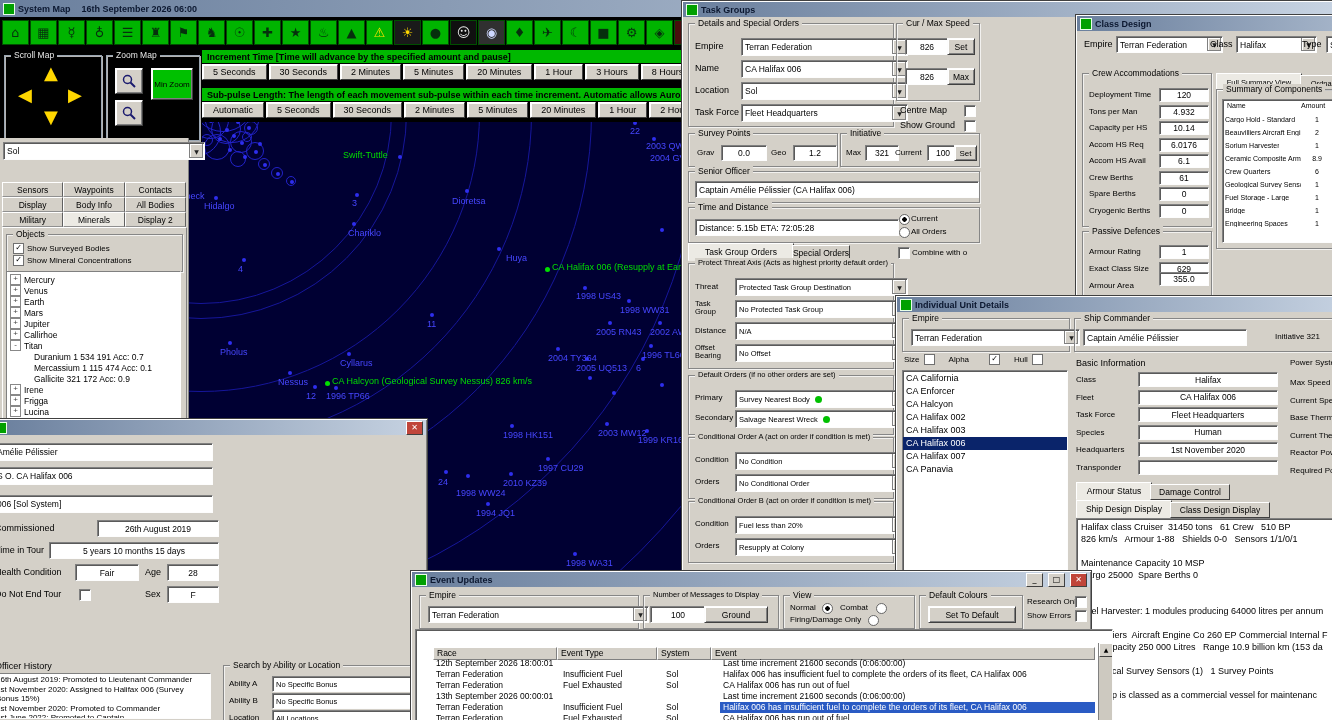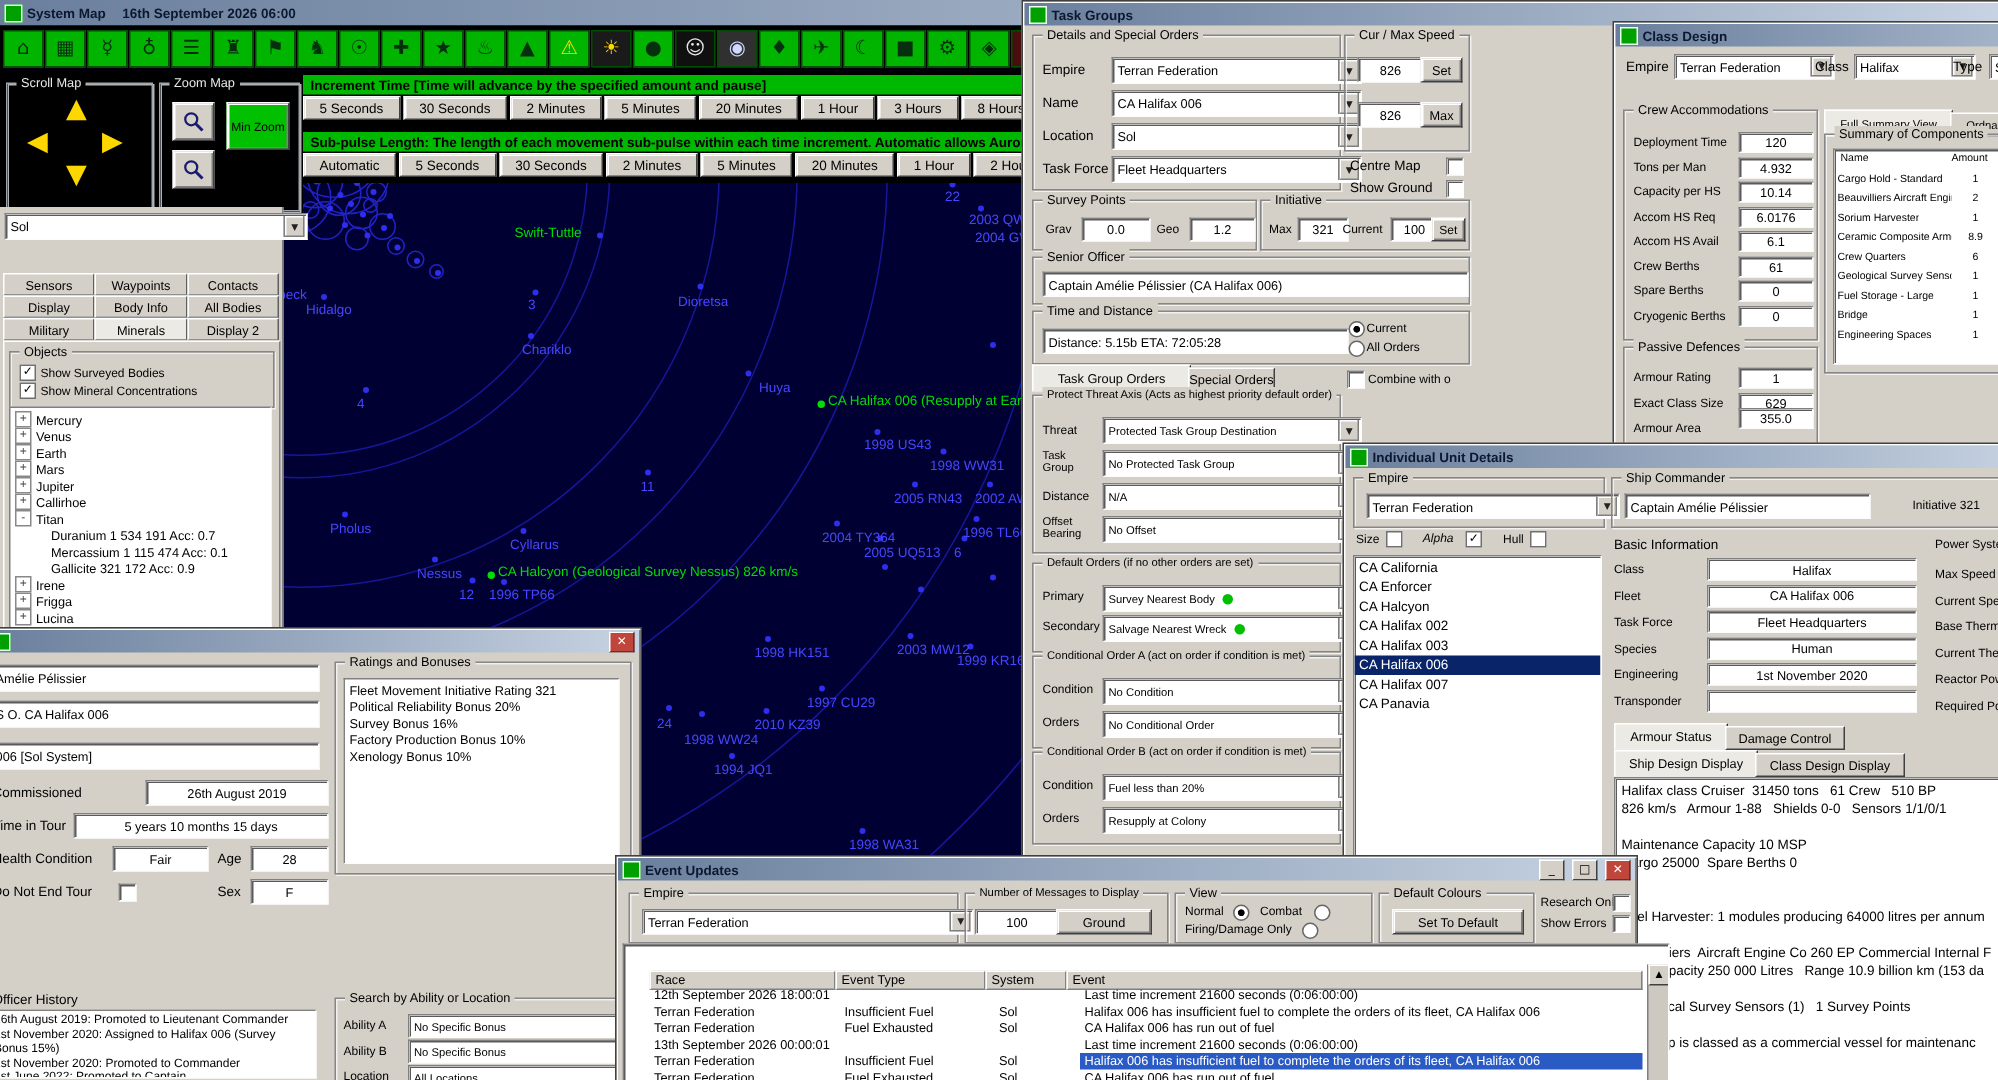--- a/index.html
+++ b/index.html
@@ -698,21 +698,21 @@
       <div class="sunk" style="left:8px;top:10px;width:156px;height:15px">
           <span>Captain Amélie Pélissier</span>
         </div>
       <span class="lbl8x" style="left:200px;top:13px">Initiative 321</span>
     </div>
     <div class="abs" id="filters" style="left:8px;top:58px;display:flex">
         <div style="display: flex; align-items: center; gap: 4px; margin-right: 14px;">
           <div class="olbl">Size</div>
           <div class="cbi" style="position: static;"></div>
         </div>
-        <div style="display: flex; align-items: flex-start; gap: 8px; margin-right: 14px; font-style: italic;">
+        <div style="display: flex; align-items: center; gap: 20px; margin-right: 14px;">
           <div class="olbl">Alpha</div>
           <div class="cbi" style="position: static;">✓</div>
         </div>
         <div style="display: flex; align-items: center; gap: 4px; margin-right: 14px;">
           <div class="olbl">Hull</div>
           <div class="cbi" style="position: static;"></div>
         </div>
       </div>
     <div class="abs" id="shiplist" style="left:6px;top:74px;width:166px;height:348px;background:#fff;border:1px solid;border-color:#808080 #fdfdfd #fdfdfd #808080;box-shadow:inset 1px 1px 0 #5a5a5a;overflow:hidden;padding-top:1px;box-sizing:border-box">
         <div class="sitem">CA California</div>
@@ -727,21 +727,21 @@
     <span class="lbl" style="left:180px;top:62px">Basic Information</span>
     <div class="abs" id="basicrows" style="left:180px;top:76px;width:200px;height:110px">
         <div class="lblxs" style="left: 0px; top: 3px;">Class</div>
         <div class="sunk ctr" style="left: 62px; top: 0px; width: 132px; height: 13px;">Halifax</div>
         <div class="lblxs" style="left: 0px; top: 20.5px;">Fleet</div>
         <div class="sunk ctr" style="left: 62px; top: 17.5px; width: 132px; height: 13px;">CA Halifax 006</div>
         <div class="lblxs" style="left: 0px; top: 38px;">Task Force</div>
         <div class="sunk ctr" style="left: 62px; top: 35px; width: 132px; height: 13px;">Fleet Headquarters</div>
         <div class="lblxs" style="left: 0px; top: 55.5px;">Species</div>
         <div class="sunk ctr" style="left: 62px; top: 52.5px; width: 132px; height: 13px;">Human</div>
-        <div class="lblxs" style="left: 0px; top: 73px;">Engineering</div>
+        <div class="lblxs" style="left: 0px; top: 73px;">Headquarters</div>
         <div class="sunk ctr" style="left: 62px; top: 70px; width: 132px; height: 13px;">1st November 2020</div>
         <div class="lblxs" style="left: 0px; top: 90.5px;">Transponder</div>
         <div class="sunk ctr" style="left: 62px; top: 87.5px; width: 132px; height: 13px;"></div>
       </div>
     <div class="abs" id="rightcol" style="left:394px;top:62px;width:70px;height:130px;overflow:hidden">
         <div class="lblxs" style="left: 0px; top: 0px;">Power System</div>
         <div class="lblxs" style="left: 0px; top: 20px;">Max Speed</div>
         <div class="lblxs" style="left: 0px; top: 37.5px;">Current Speed</div>
         <div class="lblxs" style="left: 0px; top: 55px;">Base Thermal</div>
         <div class="lblxs" style="left: 0px; top: 72.5px;">Current Thermal</div>
@@ -779,30 +779,20 @@
 
   <div class="win" style="left:-10px;top:418px;width:436px;height:302px">
     <div class="tbar" style="left:1px;right:1px;top:1px">
       <span class="ticon"></span>
       <div style="flex:1"></div>
       <div class="capbtn close">✕</div>
     </div>
     <div class="sunk" style="left:2px;top:24px;width:212px;height:16px">
         <span>Amélie Pélissier</span>
       </div>
-    <div class="gbox" style="left:232px;top:22px;width:196px;height:140px">
-      <span class="leg">Ratings and Bonuses</span>
-      <div class="abs" id="ratings" style="left:5px;top:10px;width:184px;height:124px;background:#fff;border:1px solid;border-color:#808080 #fdfdfd #fdfdfd #808080;padding:2px 3px;overflow:hidden;box-sizing:border-box">
-          <div class="rline">Fleet Movement Initiative Rating 321</div>
-          <div class="rline">Political Reliability Bonus 20%</div>
-          <div class="rline">Survey Bonus 16%</div>
-          <div class="rline">Factory Production Bonus 10%</div>
-          <div class="rline">Xenology Bonus 10%</div>
-        </div>
-    </div>
     <div class="sunk" style="left:2px;top:48px;width:212px;height:16px">
         <span>S O. CA Halifax 006</span>
       </div>
     <div class="sunk" style="left:2px;top:76px;width:212px;height:16px">
         <span style="margin-left:-42px">CA Halifax 006 [Sol System]</span>
       </div>
     <span class="lbl" style="left:4px;top:104px">Commissioned</span>
     <div class="sunk ctr" style="left:106px;top:101px;width:114px;height:15px">
         <span>26th August 2019</span>
       </div>

